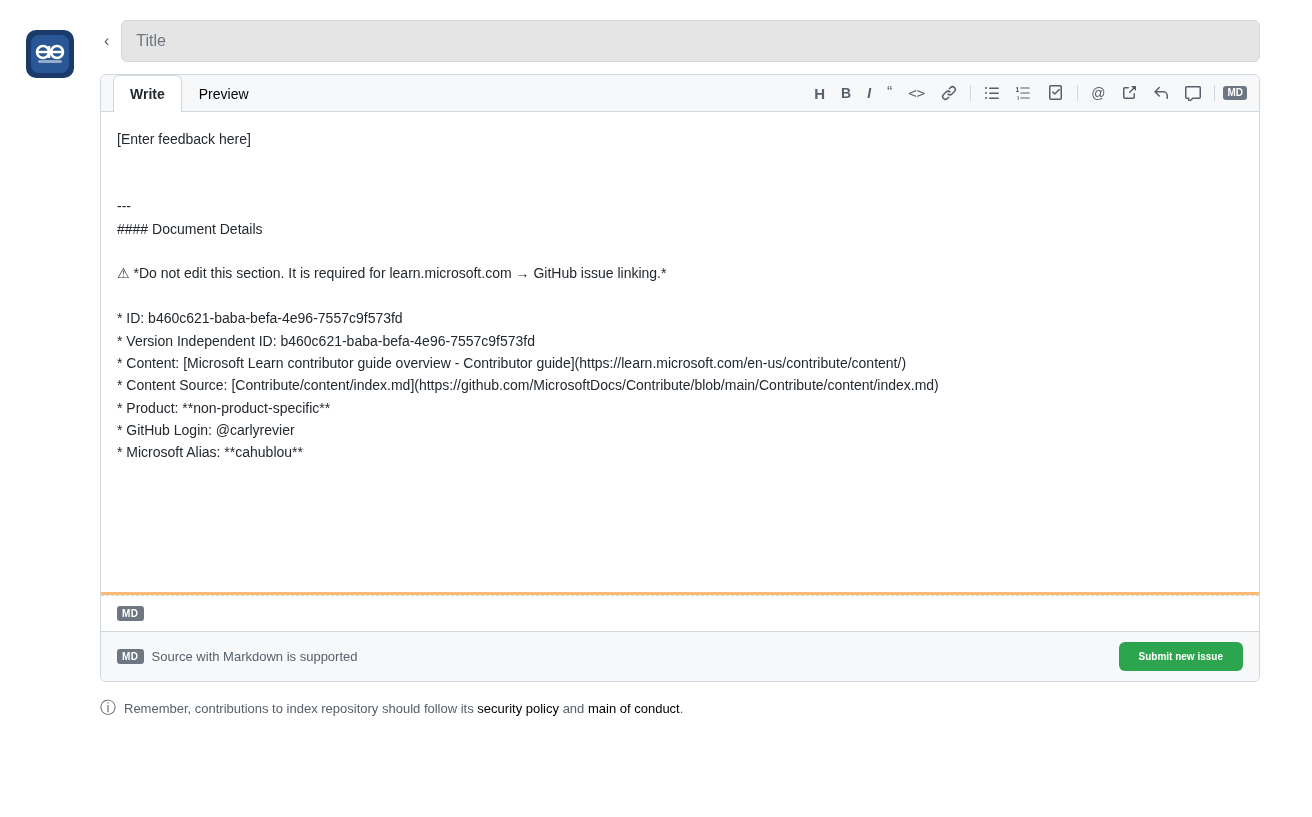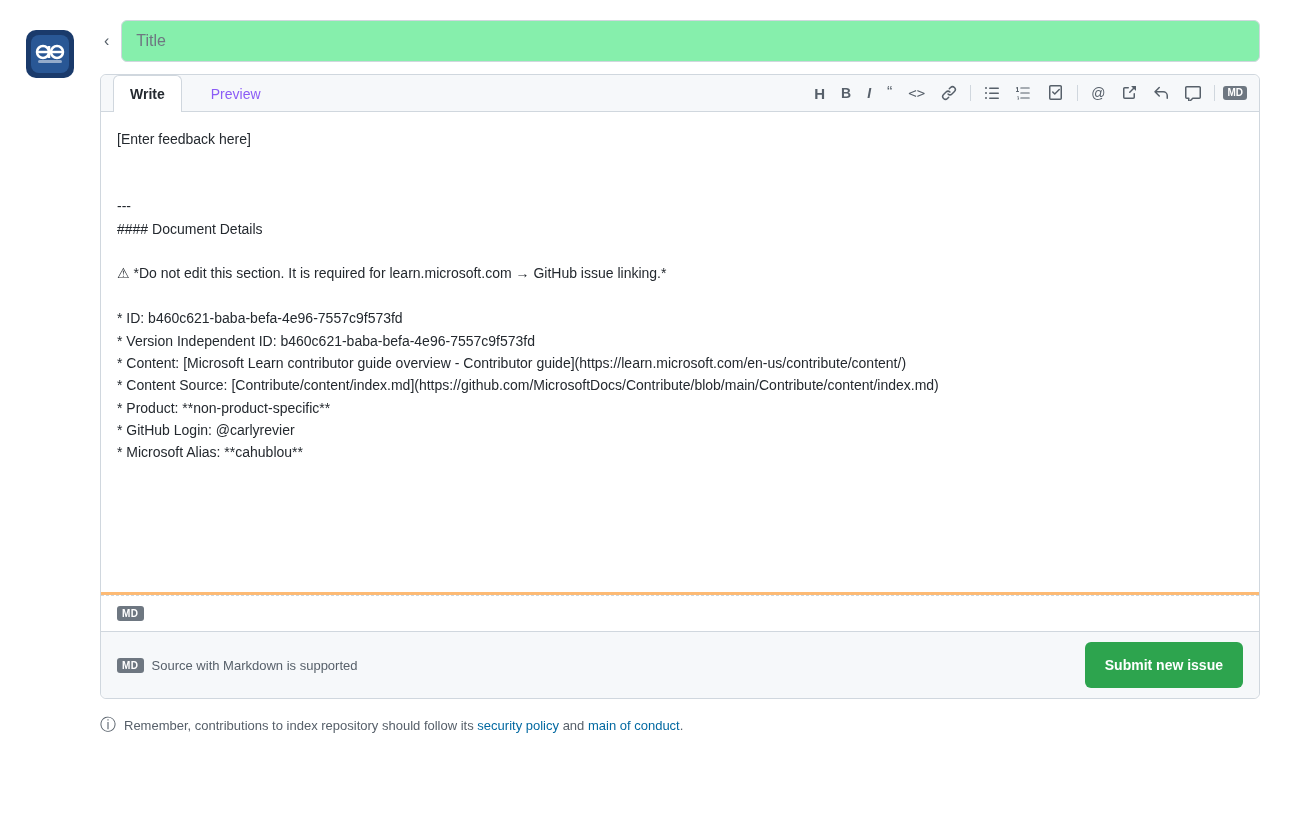--- a/index.html
+++ b/index.html
@@ -30,21 +30,21 @@
       padding-right: 20px;
     }
     .title-input {
       width: 100%;
       padding: 16px 14px;
       font-size: 16px;
       color: #6e7781;
       border: 1px solid #d0d7de;
       border-radius: 6px;
       outline: none;
-      background: #86efac;
+      background: #e5e5e5;
       height: 42px;
     }
     .title-input::placeholder { color: #6e7781; }
     
     .editor-container {
       border: 1px solid #d0d7de;
       border-radius: 6px;
       background: #fff;
     }
     
@@ -52,41 +52,41 @@
       display: flex;
       align-items: center;
       justify-content: space-between;
       border-bottom: 1px solid #d0d7de;
       padding: 0 12px;
       background: #f6f8fa;
       border-radius: 6px 6px 0 0;
     }
     .editor-tabs {
       display: flex;
-      gap: 12px;
+      gap: 0;
     }
     .tab {
       padding: 10px 16px;
       font-size: 14px;
       cursor: pointer;
       border: 1px solid transparent;
       border-bottom: none;
       margin-bottom: -1px;
       border-radius: 6px 6px 0 0;
       background: transparent;
       color: #24292f;
     }
     .tab.active {
       background: #fff;
       border-color: #d0d7de;
       border-bottom-color: #fff;
       font-weight: 600;
     }
     .tab.inactive {
-      color: #8b5cf6;
+      color: #000000;
     }
     .toolbar {
       display: flex;
       align-items: center;
       gap: 6px;
     }
     .toolbar-btn {
       background: none;
       border: none;
       cursor: pointer;
@@ -175,36 +175,36 @@
       font-weight: bold;
       padding: 2px 5px;
       border-radius: 3px;
       letter-spacing: 0.5px;
     }
     .submit-btn {
       background: #2da44e;
       color: #fff;
       border: none;
       border-radius: 6px;
-      padding: 15px 20px;
-      font-size: 14px;
+      padding: 9px 20px;
+      font-size: 10px;
       font-weight: 600;
       cursor: pointer;
       white-space: nowrap;
     }
     
     .remember-notice {
       margin-top: 16px;
       font-size: 13px;
       color: #57606a;
       display: flex;
       align-items: center;
       gap: 8px;
     }
-    .remember-notice a { color: #0369a1; text-decoration: none; }
+    .remember-notice a { color: #000000; text-decoration: none; }
     .info-icon {
       color: #57606a;
       font-size: 16px;
       flex-shrink: 0;
     }
     
     .logo-svg {
       width: 48px;
       height: 48px;
     }

